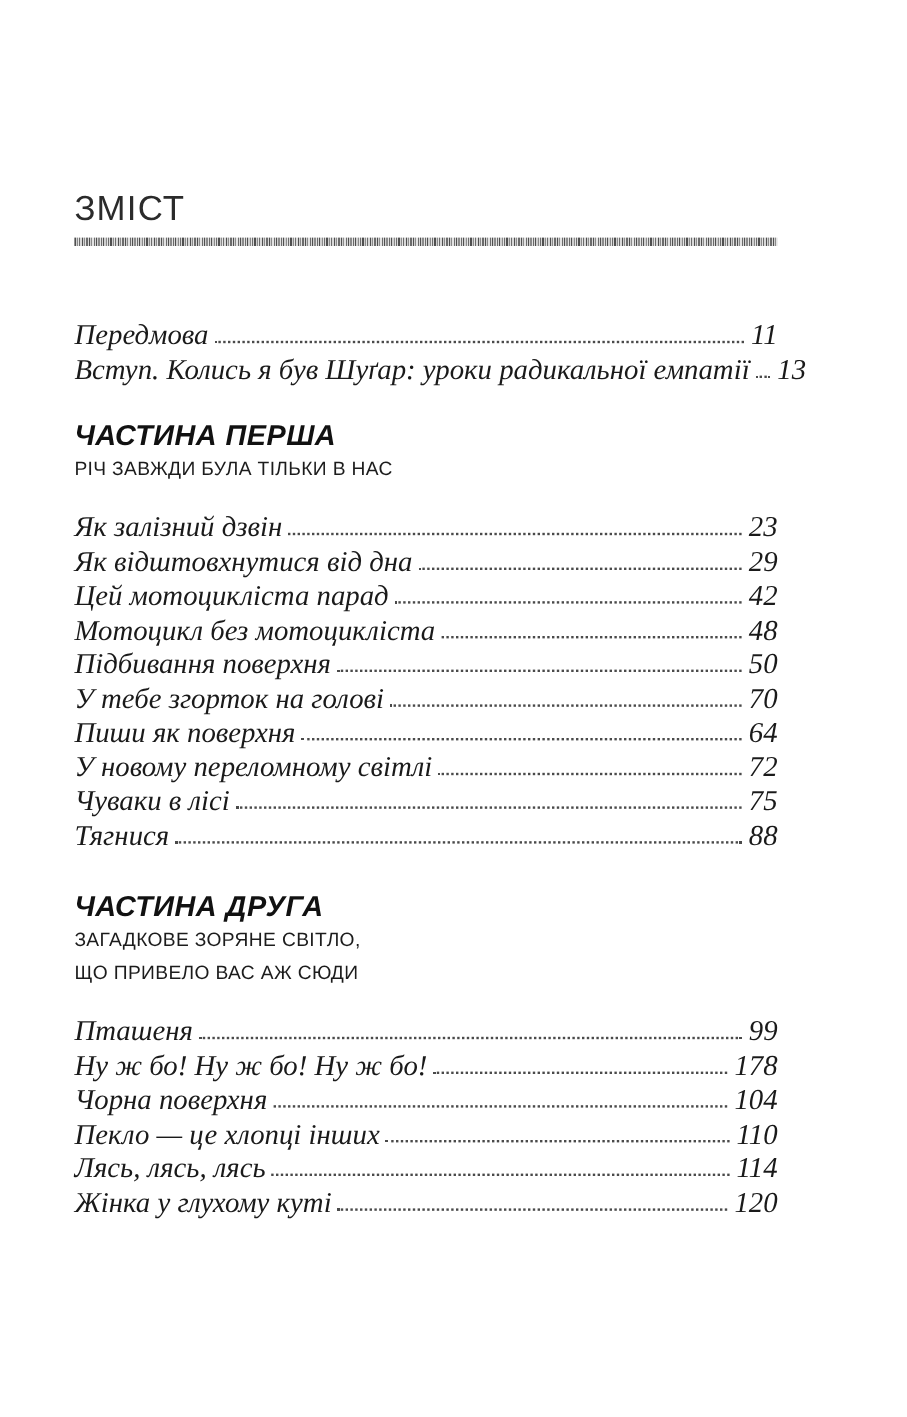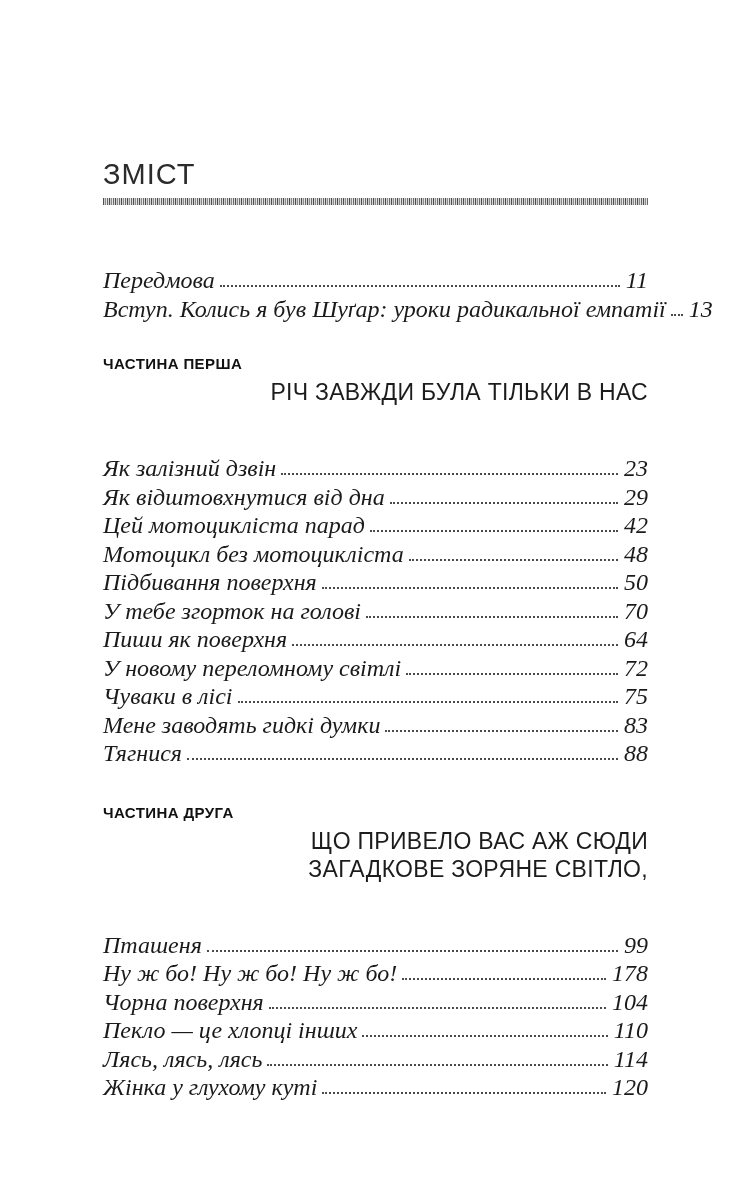--- a/index.html
+++ b/index.html
@@ -8,21 +8,21 @@
     width: 756px;
     height: 1181px;
     background: #ffffff;
     font-family: "Liberation Serif", serif;
     color: #1a1a1a;
     overflow: hidden;
   }
   .page {
     width: 756px;
     height: 1181px;
-    padding: 160px 108px 0 103px;
+    padding: 160px 108px 0 62px;
   }
   
   .toc-title-heading {
     font-family: "Liberation Sans", sans-serif;
     font-size: 29px;
     font-weight: 400;
     letter-spacing: 1px;
     line-height: 29px;
     color: #2b2b2b;
     margin: 0 0 9px 0;
@@ -55,36 +55,36 @@
     position: relative;
     bottom: 1px;
   }
   .toc-entry-page { flex: 0 0 auto; }
   
   .toc-section { margin-top: 27px; }
   .toc-section + .toc-section,
   .toc-section.second { margin-top: 31px; }
   .section-heading {
     font-family: "Liberation Sans", sans-serif;
-    font-size: 15px;
+    font-size: 24px;
     font-weight: 700;
     letter-spacing: 0.4px;
     line-height: 28px;
     color: #111111;
+    font-style: italic;
   }
   .section-subtitle {
     font-family: "Liberation Sans", sans-serif;
-    font-size: 23px;
+    font-size: 16px;
     font-weight: 400;
     letter-spacing: 0.3px;
     line-height: 28px;
     color: #1c1c1c;
-    text-align: right;
   }
-  .section-entries { margin-top: 48px; }
+  .section-entries { margin-top: 20px; }
 </style>
 </head>
 <body>
 
 <div class="page">
   <h1 class="toc-title-heading">ЗМІСТ</h1>
   <div class="title-rule"></div>
 
   <div class="toc-list front-list">
       <div class="toc-row">
@@ -143,35 +143,30 @@
             <span class="toc-entry-title">У новому переломному світлі</span>
             <span class="leader"></span>
             <span class="toc-entry-page">72</span>
           </div>
           <div class="toc-row">
             <span class="toc-entry-title">Чуваки в лісі</span>
             <span class="leader"></span>
             <span class="toc-entry-page">75</span>
           </div>
           <div class="toc-row">
-            <span class="toc-entry-title">Мене заводять гидкі думки</span>
-            <span class="leader"></span>
-            <span class="toc-entry-page">83</span>
-          </div>
-          <div class="toc-row">
             <span class="toc-entry-title">Тягнися</span>
             <span class="leader"></span>
             <span class="toc-entry-page">88</span>
           </div>
         </div>
       </section>
       <section class="toc-section second">
         <div class="section-heading">ЧАСТИНА ДРУГА</div>
+        <div class="section-subtitle">ЗАГАДКОВЕ ЗОРЯНЕ СВІТЛО,</div>
         <div class="section-subtitle">ЩО ПРИВЕЛО ВАС АЖ СЮДИ</div>
-        <div class="section-subtitle">ЗАГАДКОВЕ ЗОРЯНЕ СВІТЛО,</div>
         <div class="toc-list section-entries">
           <div class="toc-row">
             <span class="toc-entry-title">Пташеня</span>
             <span class="leader"></span>
             <span class="toc-entry-page">99</span>
           </div>
           <div class="toc-row">
             <span class="toc-entry-title">Ну ж бо! Ну ж бо! Ну ж бо!</span>
             <span class="leader"></span>
             <span class="toc-entry-page">178</span>

